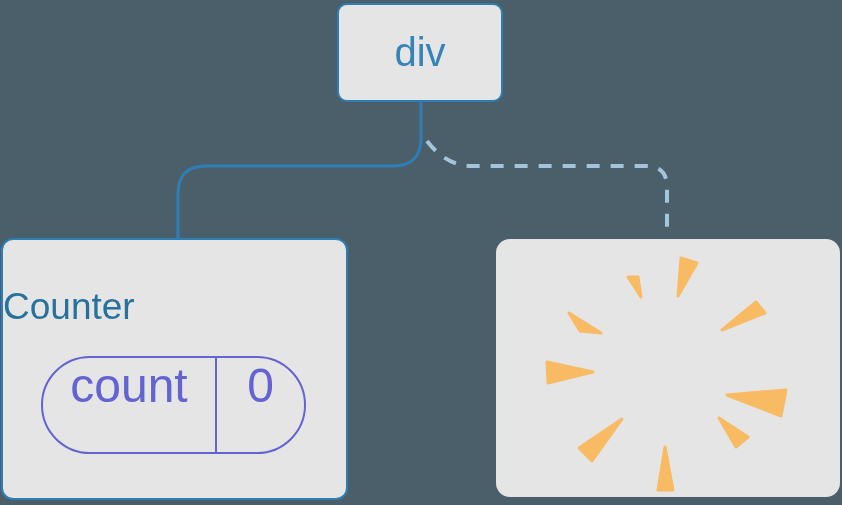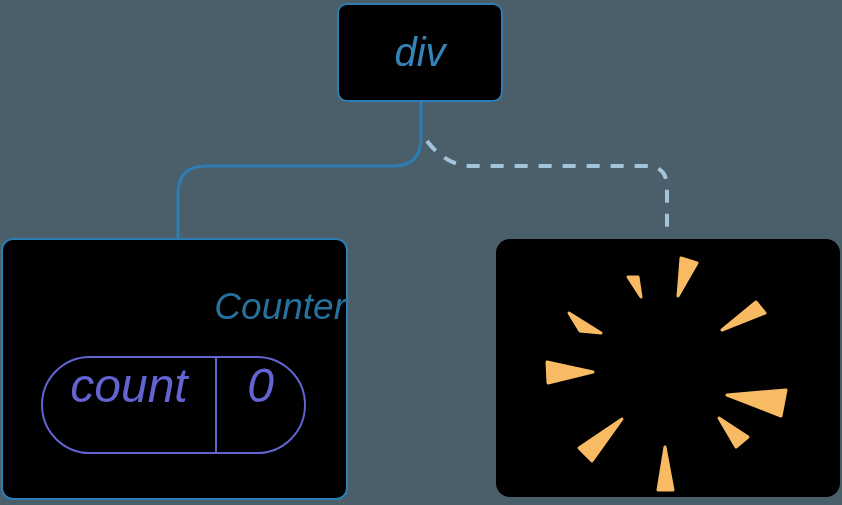--- a/index.html
+++ b/index.html
@@ -16,41 +16,40 @@
   
   #edges {
     position:absolute; left:0; top:0; width:842px; height:505px;
   }
   .edge-solid  { stroke:#2D7EB4; stroke-width:3;  fill:none; }
   .edge-dashed { stroke:#A3C4DA; stroke-width:4;  fill:none; stroke-dasharray:13 11; }
 
   
   .node {
     position:absolute;
-    background:#000000;
+    background:#e5e5e5;
     box-sizing:border-box;
-    font-style:italic;
   }
 
   #root-node {
     left:337px; top:3px; width:166px; height:99px;
     border:2.5px solid #2D7EB4;
     border-radius:10px;
     display:flex; align-items:center; justify-content:center;
     font-size:40px; color:#3484B9;
   }
 
   #counter-node {
     left:1px; top:238px; width:347px; height:262px;
     border:2.5px solid #2D7EB4;
     border-radius:12px;
   }
   #counter-title {
     position:absolute; left:0; top:46px; width:100%;
-    text-align:right;
+    text-align:left;
     font-size:37px; color:#27719C;
   }
   #state-pill {
     position:absolute; left:38px; top:116px;
     width:265px; height:98px;
     border:2px solid #6363D1;
     border-radius:49px;
     box-sizing:border-box;
     display:flex;
     color:#6363D1;

